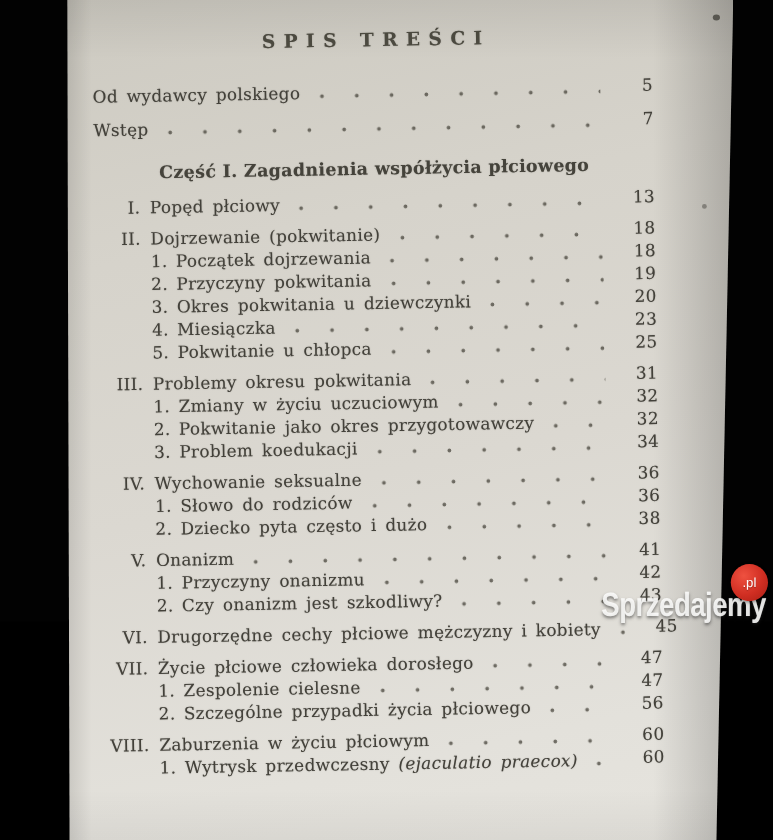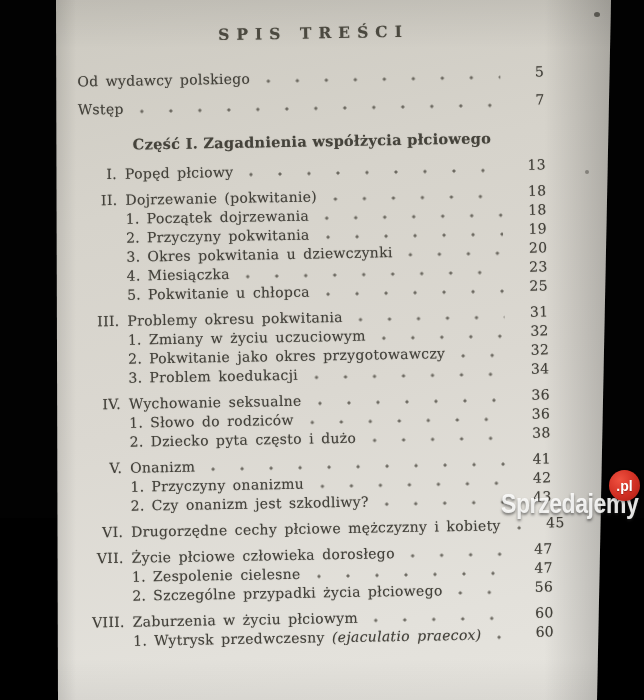--- a/index.html
+++ b/index.html
@@ -115,22 +115,22 @@
     color: rgba(252,252,250,0.88);
     text-shadow: 0 2px 3px rgba(30,30,30,0.55), 0 0 1px rgba(255,255,255,0.35);
   }
   .wm-badge {
     position: absolute;
     right: -2px; top: -18px;
     width: 31px; height: 31px;
     border-radius: 50%;
     background: radial-gradient(circle at 35% 32%, #ef5140 0%, #d02e22 55%, #a81f15 100%);
     color: #fff;
-    font-size: 14px;
-    font-weight: 700;
+    font-size: 11px;
+    font-weight: 400;
     display: flex;
     align-items: center;
     justify-content: center;
     box-shadow: 0 1px 3px rgba(0,0,0,0.45);
     text-shadow: 0 1px 1px rgba(0,0,0,0.3);
   }
 </style>
 </head>
 <body>
 

